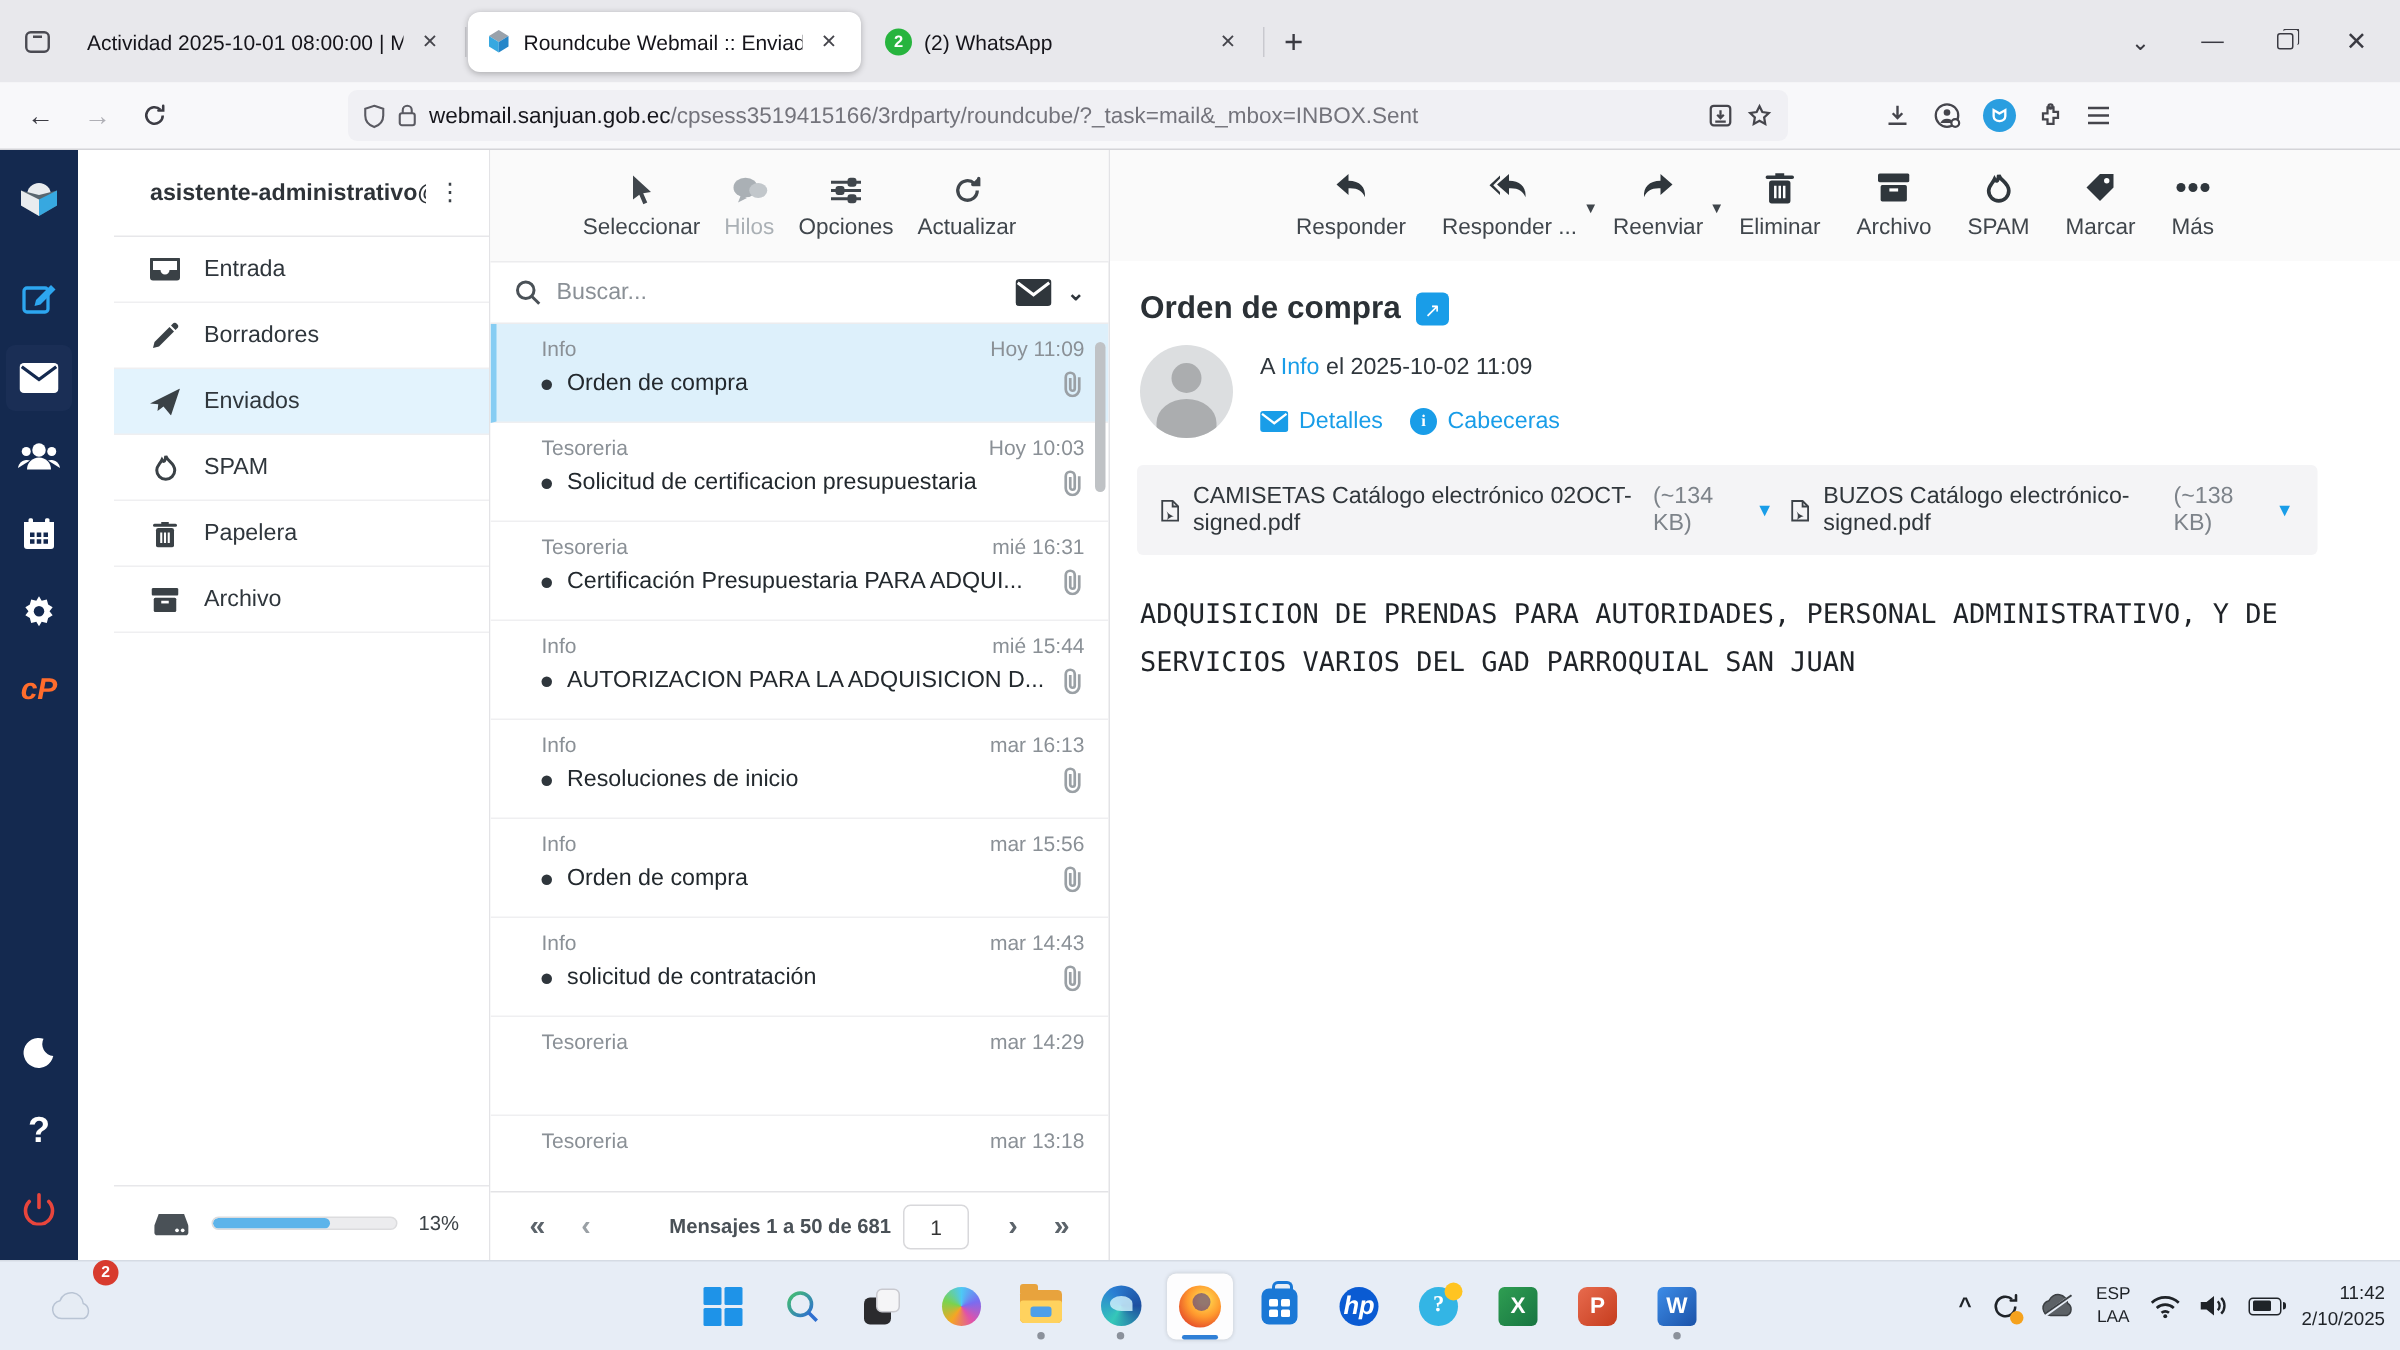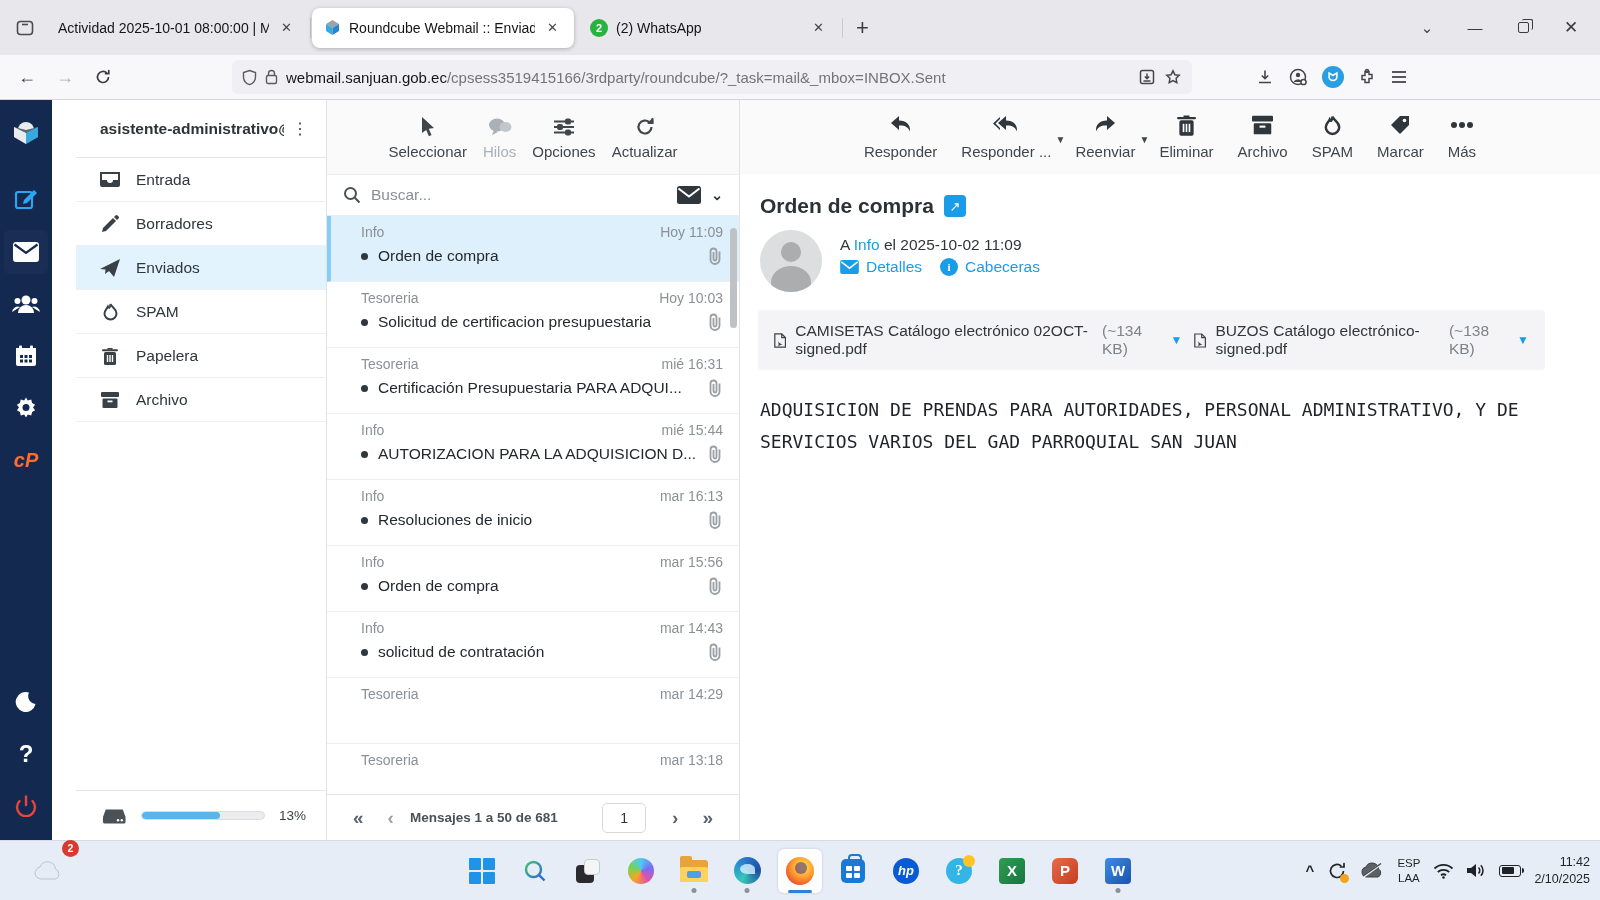--- a/index.html
+++ b/index.html
@@ -71,39 +71,39 @@
   .mline1 { display:flex; font-size:14px; color:#8a9096; margin-bottom:7px; }
   .mline1 .msender { flex:1; }
   .mline2 { display:flex; align-items:center; font-size:15.5px; color:#23292e; }
   .mdot { width:7px; height:7px; background:#2f363c; border-radius:50%; margin-right:10px; flex:none; }
   .msubj { flex:1; white-space:nowrap; overflow:hidden; }
   .mclip { color:#9aa0a5; flex:none; margin-left:6px; }
   .scrollthumb { position:absolute; right:2px; top:12px; width:7px; height:100px; background:#bfc2c5; border-radius:4px; }
   .pager { height:46px; border-top:1px solid #e3e3e6; display:flex; align-items:center; padding:0 18px; gap:8px; }
   .pgbtn { color:#5c646b; font-size:19px; font-weight:bold; padding:0 8px; }
   .pgbtn.dim { color:#9aa0a5; }
-  .pglabel { flex:1; text-align:left; font-size:13.5px; font-weight:bold; color:#4a5157; }
+  .pglabel { flex:1; text-align:right; font-size:13.5px; font-weight:bold; color:#4a5157; }
   .pgbox { width:44px; height:30px; border:1px solid #d8d8db; border-radius:5px; display:flex; align-items:center; justify-content:center; font-size:14px; color:#333; margin-right:10px; }
 
   
   .msgpane { flex:1; display:flex; flex-direction:column; background:#fff; }
   .mtoolbar { height:74px; display:flex; align-items:flex-start; justify-content:center; gap:24px; padding-top:12px; background:#fafafa; }
   .mtb { display:flex; flex-direction:column; align-items:center; gap:5px; color:#40464c; font-size:15px; position:relative; }
   .mtb .ic { height:26px; display:flex; align-items:center; justify-content:center; }
   .caret { position:absolute; right:-14px; top:22px; font-size:10px; color:#40464c; }
   .subjrow { display:flex; align-items:center; gap:10px; padding:20px 20px 6px 20px; }
   .subj { font-size:21px; font-weight:bold; color:#2b3136; }
   .extlink { width:22px; height:22px; background:#199de8; border-radius:4px; color:#fff; font-size:13px; display:flex; align-items:center; justify-content:center; }
   .senderblk { display:flex; gap:18px; padding:6px 16px 4px 20px; }
   .avatar { width:62px; height:62px; border-radius:50%; background:#dcdee0; position:relative; overflow:hidden; flex:none; }
   .avatar .head { position:absolute; top:12px; left:21px; width:20px; height:20px; border-radius:50%; background:#abadaf; }
   .avatar .bodyp { position:absolute; top:36px; left:11px; width:40px; height:32px; border-radius:50% 50% 0 0; background:#abadaf; }
   .fromline { font-size:15.5px; color:#2f363c; margin-top:6px; }
   .fromline .blue { color:#199de8; }
-  .metalinks { display:flex; align-items:center; gap:18px; margin-top:4px; }
+  .metalinks { display:flex; align-items:center; gap:18px; margin-top:18px; }
   .mlink { display:flex; align-items:center; gap:7px; color:#199de8; font-size:15.5px; }
   .infoc { width:18px; height:18px; border-radius:50%; background:#199de8; color:#fff; font-size:11px; font-weight:bold; display:flex; align-items:center; justify-content:center; font-family:"Liberation Serif", serif; }
   .attachpanel { margin:14px 55px 0 18px; background:#f4f4f6; border-radius:4px; padding:12px 16px; display:flex; gap:12px; }
   .attrow { display:flex; align-items:center; gap:9px; font-size:15.5px; }
   .attname { color:#30363b; }
   .attsize { color:#7d838a; }
   .attcaret { color:#199de8; font-size:12px; margin-left:2px; }
   .msgbody { margin:24px 20px 0 20px; max-width:800px; font-family:"DejaVu Sans Mono", monospace; font-size:18px; line-height:1.75; color:#1f2328; }
 
   
@@ -128,21 +128,21 @@
   .folderic .tab2 { position:absolute; left:7px; bottom:4px; width:14px; height:7px; background:#4d9fe8; border-radius:2px; }
   .edgeic { width:27px; height:27px; border-radius:50%; background:conic-gradient(from 210deg,#35c8b9,#2a7fd4,#1e4fa0,#35c8b9); position:relative; }
   .edgeic:after { content:""; position:absolute; left:6px; top:7px; width:15px; height:10px; border-radius:50% 50% 0 50%; background:#cdeffa; opacity:.85; }
   .ffic { width:28px; height:28px; border-radius:50%; background:radial-gradient(circle at 60% 35%, #ffd54d 10%, #ff9a2e 45%, #e8562a 75%, #b5327a 100%); position:relative; }
   .ffic:after { content:""; position:absolute; left:9px; top:5px; width:12px; height:12px; border-radius:50%; background:#3a2a8c; opacity:.55; }
   .storeic { width:24px; height:24px; background:#1a78d6; border-radius:5px; position:relative; }
   .storeic:before { content:""; position:absolute; top:-5px; left:7px; width:10px; height:7px; border:2px solid #1a78d6; border-bottom:0; border-radius:4px 4px 0 0; }
   .storeic:after { content:""; position:absolute; inset:6px 5px 5px 5px; background:linear-gradient(#f2555a 50%,#54b64d 50%); clip-path:polygon(0 0,45% 0,45% 100%,0 100%,0 55%,100% 55%,100% 100%,55% 100%,55% 0,100% 0,100% 45%,0 45%); opacity:0; }
   .storewin { position:absolute; inset:7px 5px 5px 5px; display:grid; grid-template-columns:1fr 1fr; grid-template-rows:1fr 1fr; gap:2px; }
   .storewin div { background:#fff; border-radius:1px; }
-  .hpic { width:26px; height:26px; border-radius:50%; background:#0a5bd3; color:#fff; font-size:13px; font-weight:bold; font-style:italic; display:flex; align-items:center; justify-content:center; }
+  .hpic { width:26px; height:26px; border-radius:50%; background:#0a5bd3; color:#fff; font-size:17px; font-weight:bold; font-style:italic; display:flex; align-items:center; justify-content:center; }
   .helpic { width:26px; height:26px; border-radius:50%; background:#33b5e5; color:#fff; font-weight:bold; font-size:15px; display:flex; align-items:center; justify-content:center; position:relative; font-family:"Liberation Serif", serif; }
   .helpic:after { content:""; position:absolute; top:-3px; right:-3px; width:12px; height:12px; border-radius:50%; background:#ffc421; }
   .officeic { width:26px; height:26px; border-radius:4px; color:#fff; font-weight:bold; font-size:15px; display:flex; align-items:center; justify-content:center; }
   .xl { background:linear-gradient(135deg,#2f9e52,#177541); }
   .pp { background:linear-gradient(135deg,#e86b4e,#c53c1e); border-radius:6px; }
   .wd { background:linear-gradient(135deg,#3d8de8,#1b52a8); }
   .tb-right { position:absolute; right:10px; display:flex; align-items:center; gap:13px; color:#1f2328; }
   .trayic { display:flex; align-items:center; justify-content:center; color:#1f2328; position:relative; }
   .lang { font-size:11.5px; line-height:1.25; text-align:center; }
   .clock { font-size:12.5px; line-height:1.35; text-align:right; }

